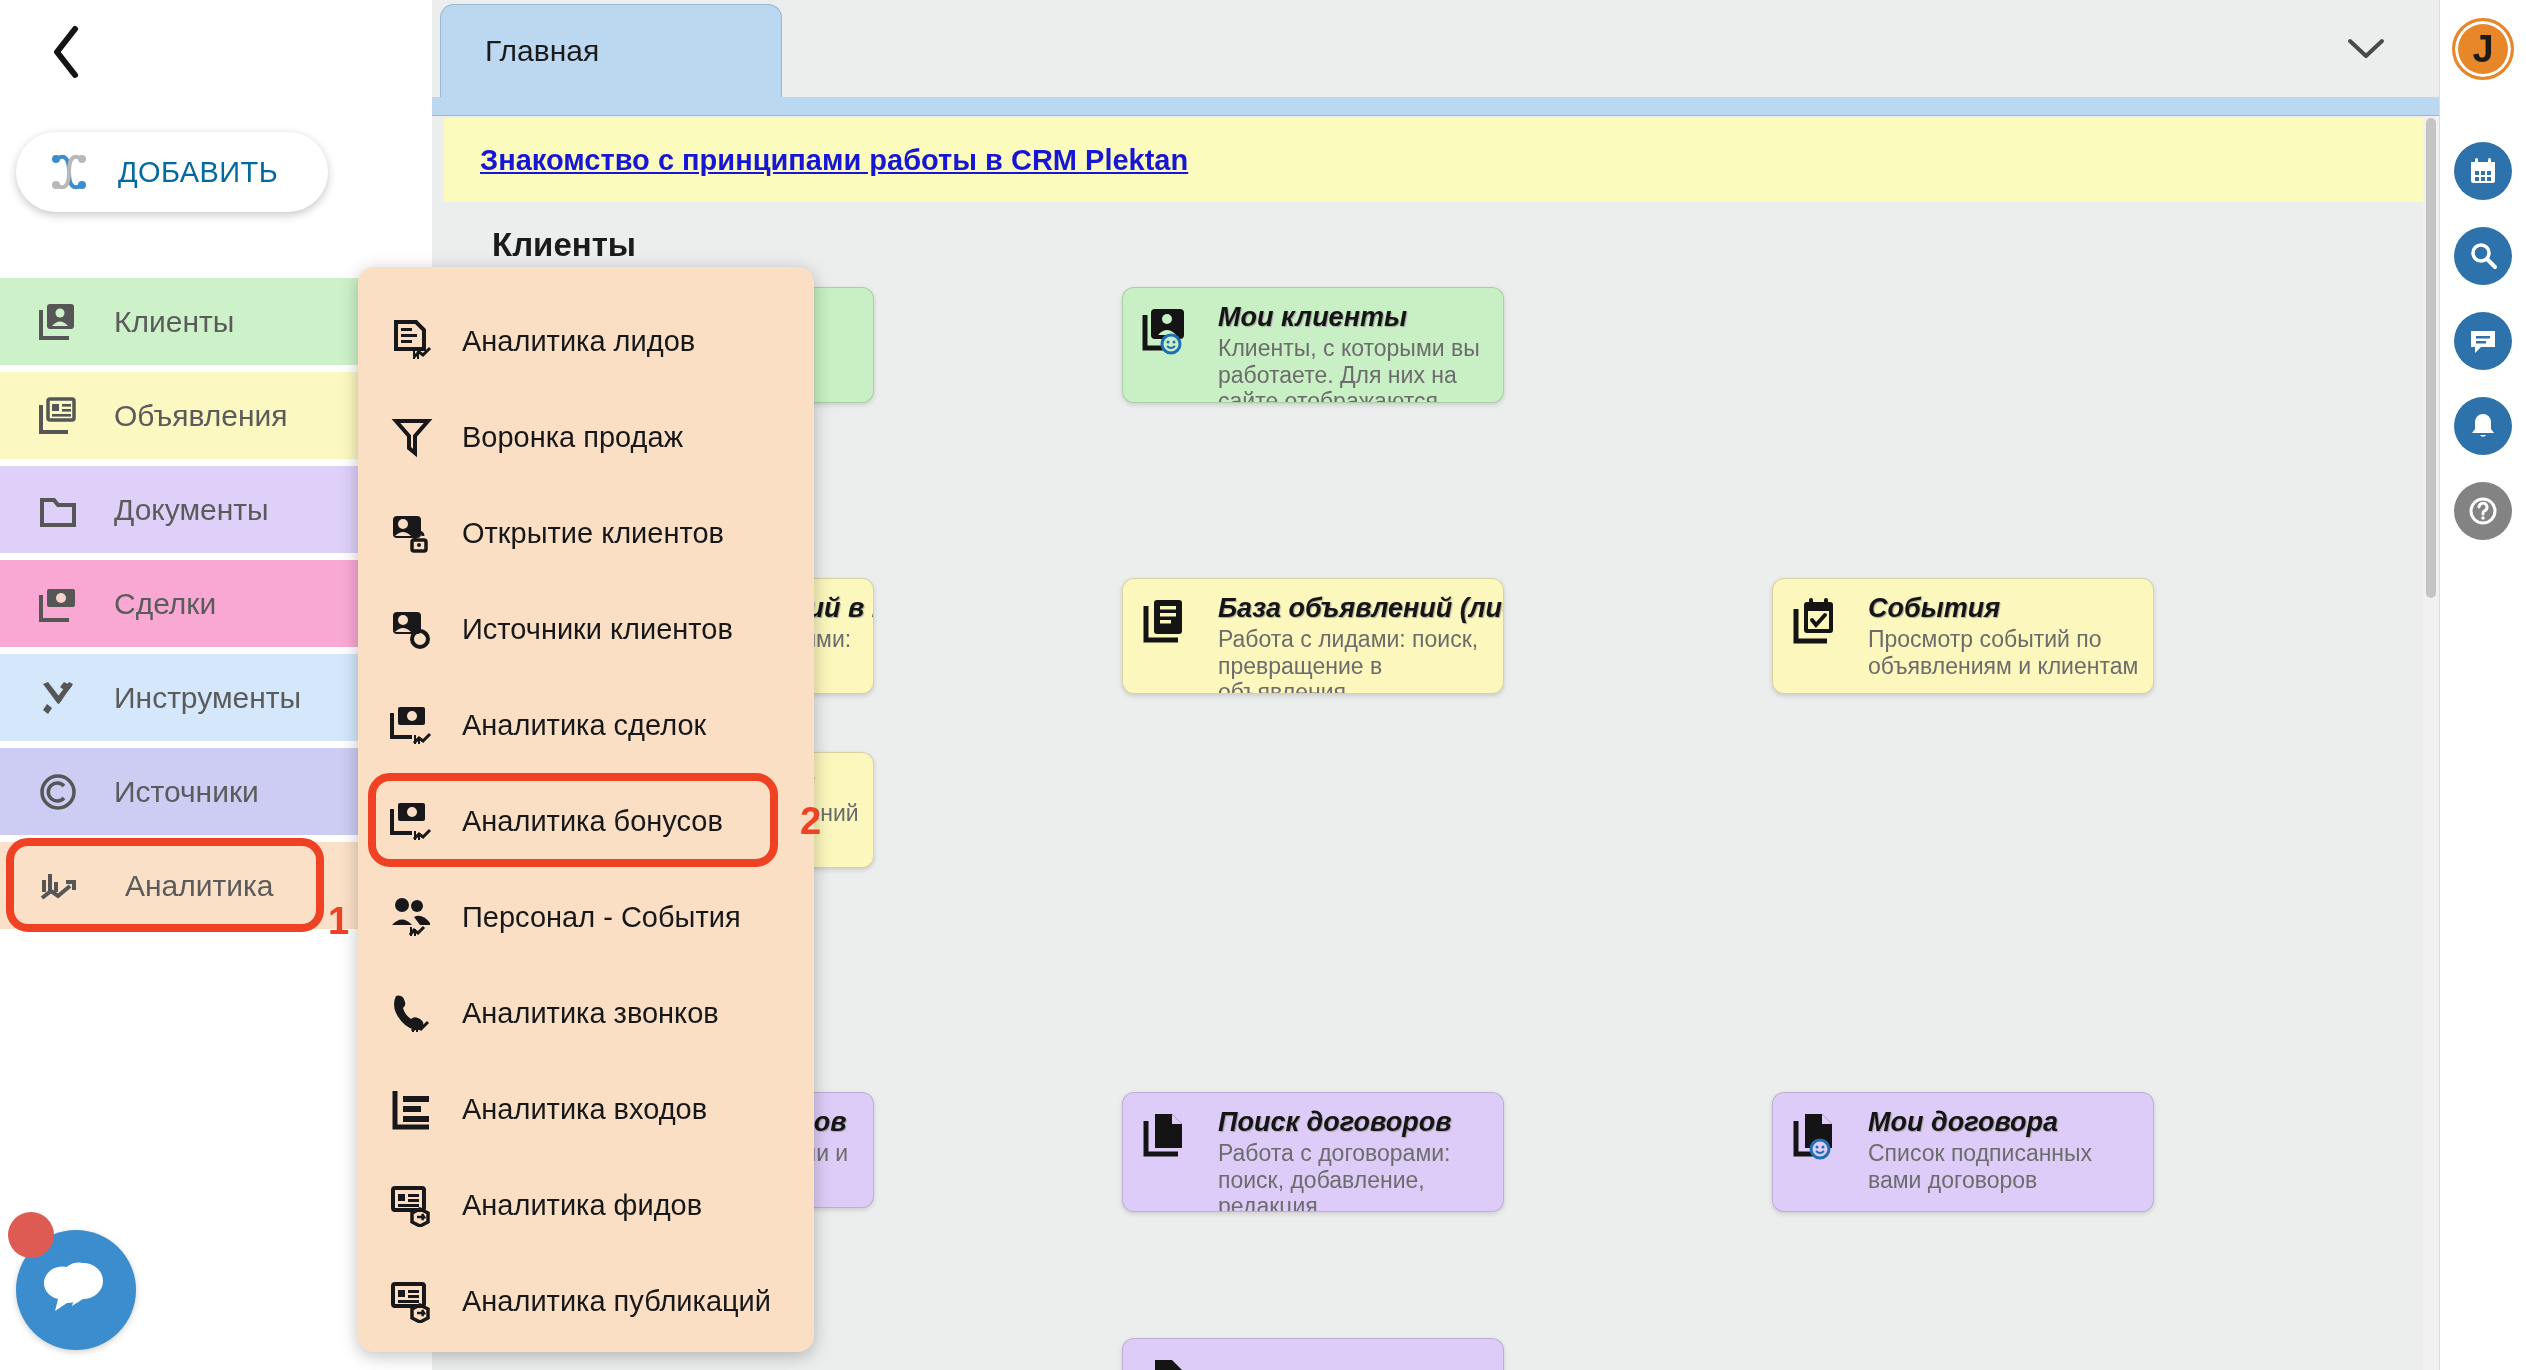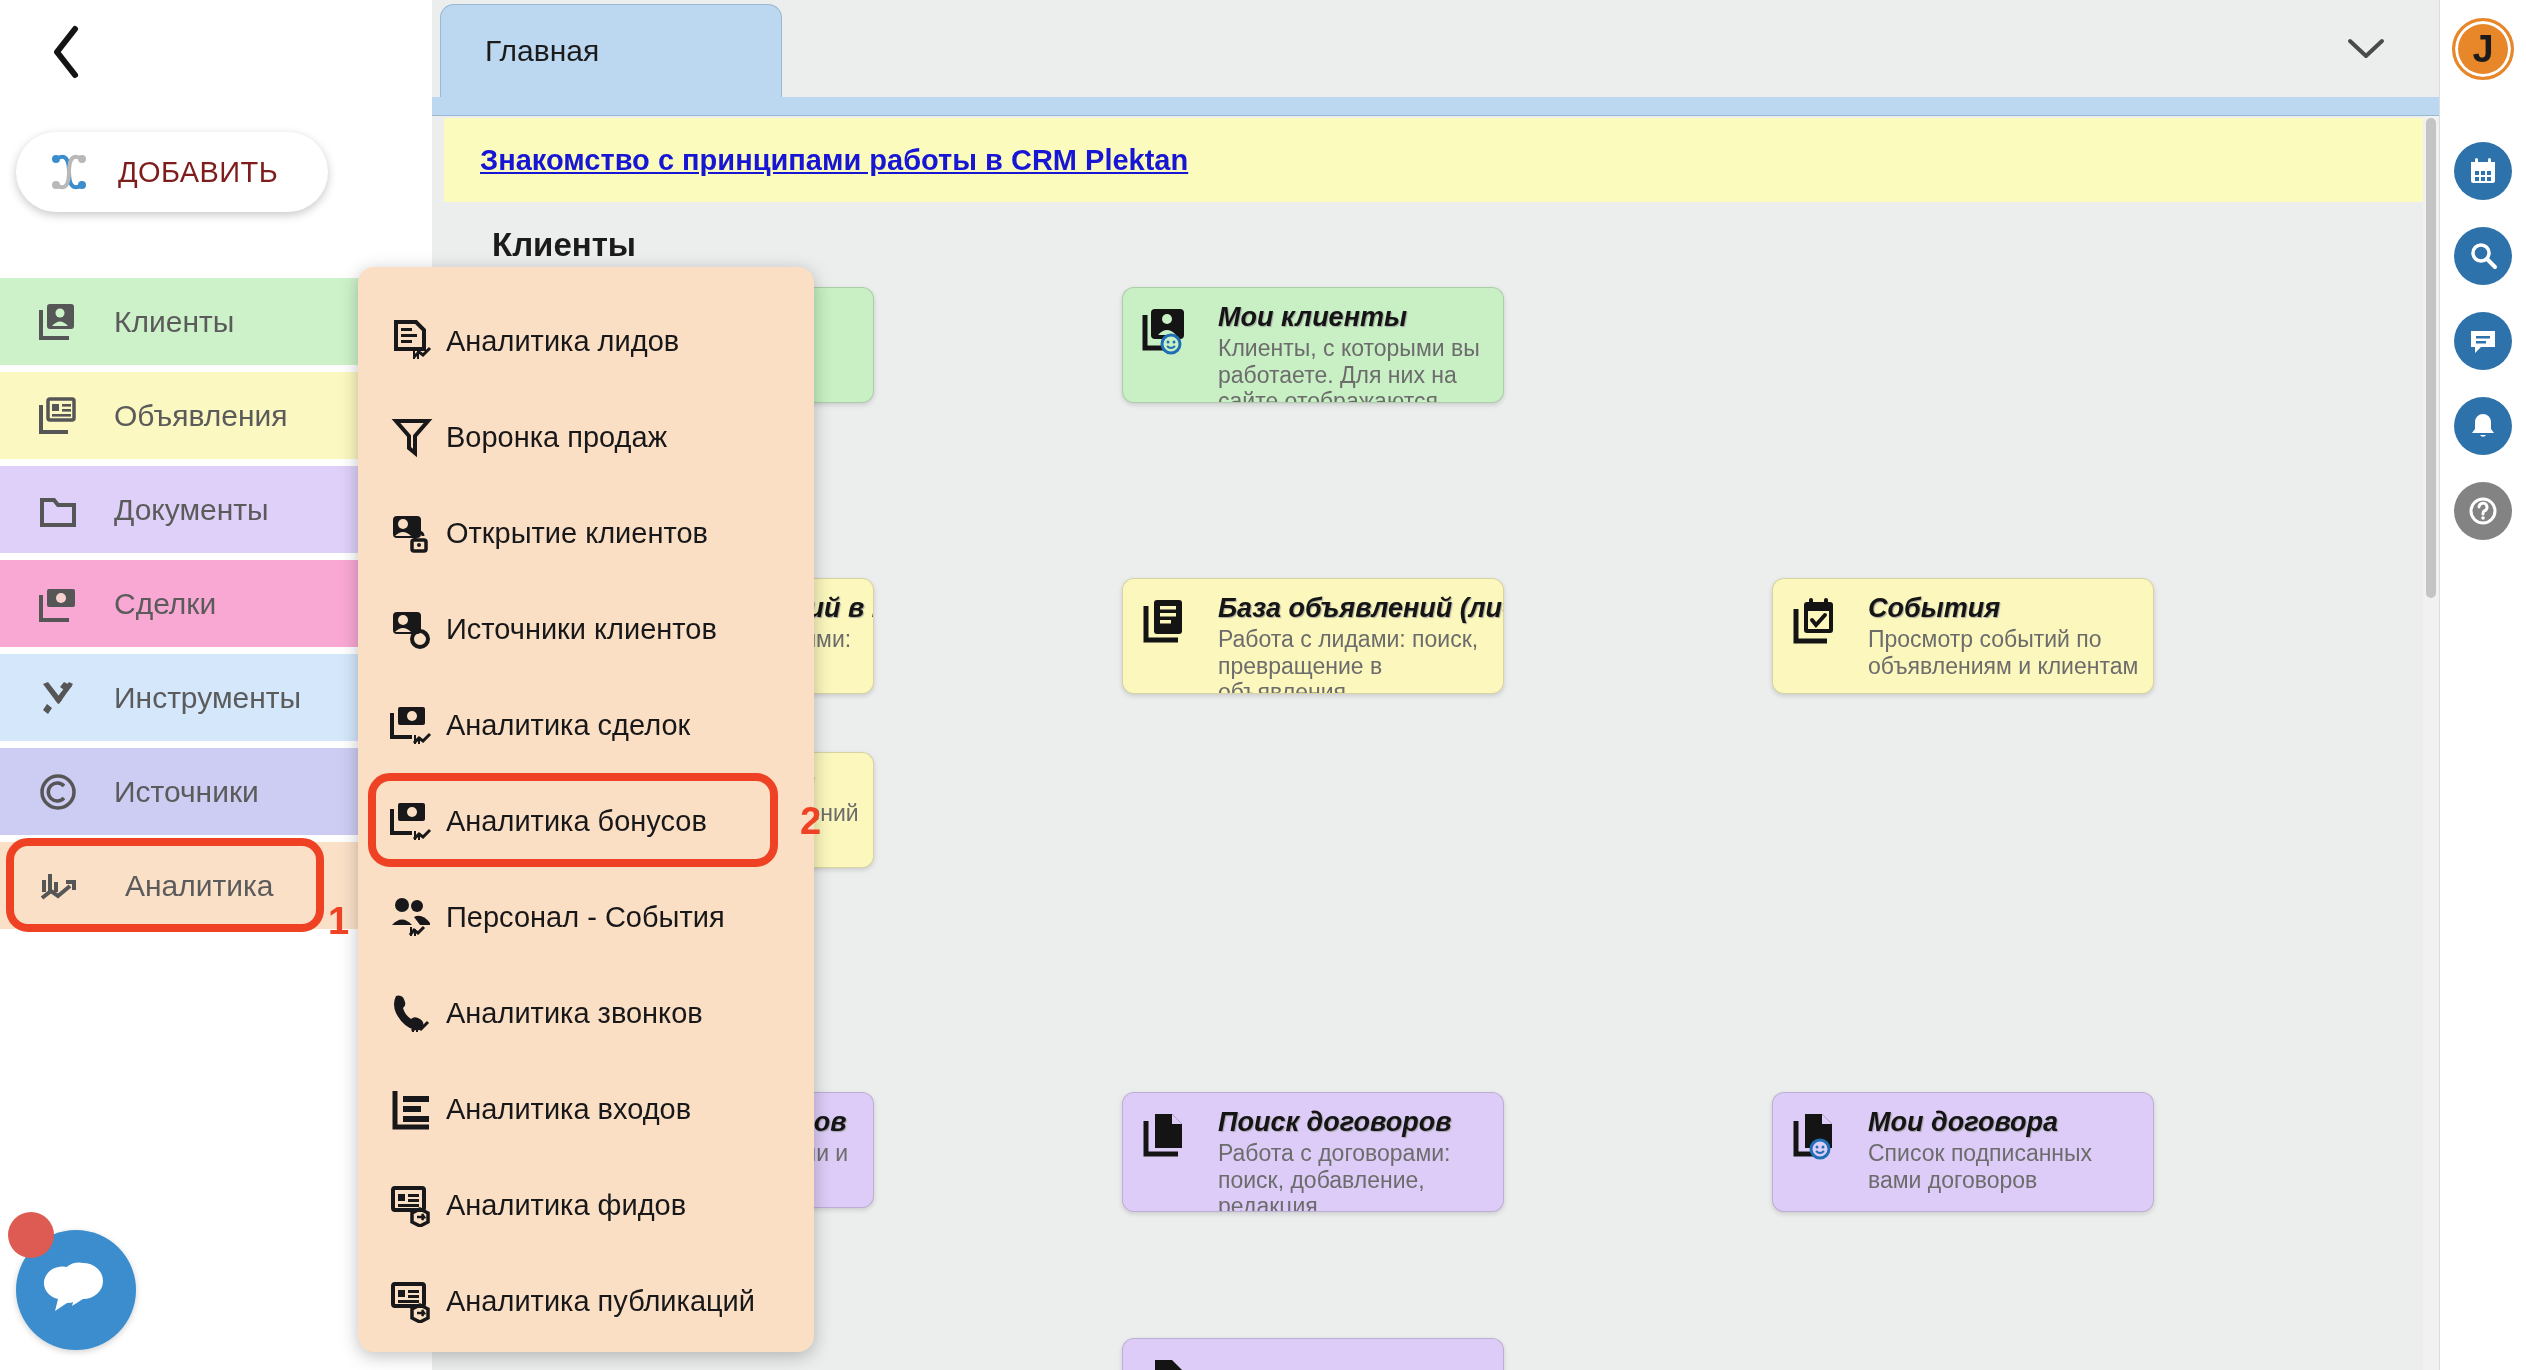--- a/index.html
+++ b/index.html
@@ -32,21 +32,21 @@
     position: absolute; left: 16px; top: 132px;
     width: 312px; height: 80px;
     background: #ffffff;
     border-radius: 44px;
     box-shadow: 0 3px 10px rgba(0,0,0,0.22);
     display: flex; align-items: center;
     padding-left: 26px; gap: 22px;
     cursor: pointer;
   }
   .add-btn-label {
-    font-size: 29px; letter-spacing: 0.4px; color: #7f1d1d;
+    font-size: 29px; letter-spacing: 0.4px; color: #0369a1;
   }
   .plektan-logo { width: 54px; height: 54px; flex: 0 0 54px; }
 
   .nav { position: absolute; left: 0; top: 278px; width: 432px; }
   .nav-item {
     position: relative;
     height: 87px;
     display: flex; align-items: center;
     padding-left: 36px; gap: 34px;
     margin-bottom: 7px;
@@ -101,21 +101,21 @@
     border-radius: 16px;
     box-shadow: 0 4px 18px rgba(0,0,0,0.25);
     z-index: 30;
     padding-top: 26px;
     overflow: hidden;
   }
   .dd-item {
     position: relative;
     height: 96px;
     display: flex; align-items: center;
-    padding-left: 32px; gap: 12px;
+    padding-left: 32px; gap: 28px;
     cursor: pointer;
   }
   .dd-item .ico { width: 44px; height: 44px; flex: 0 0 44px; display:flex; align-items:center; justify-content:center;}
   .dd-item .lbl { font-size: 29px; color: #18181a; white-space: nowrap; }
   .dd-item .hl-ring {
     position: absolute;
     left: 10px; top: 0px;
     width: 410px; height: 94px;
     border: 8px solid #ef4123;
     border-radius: 22px;

